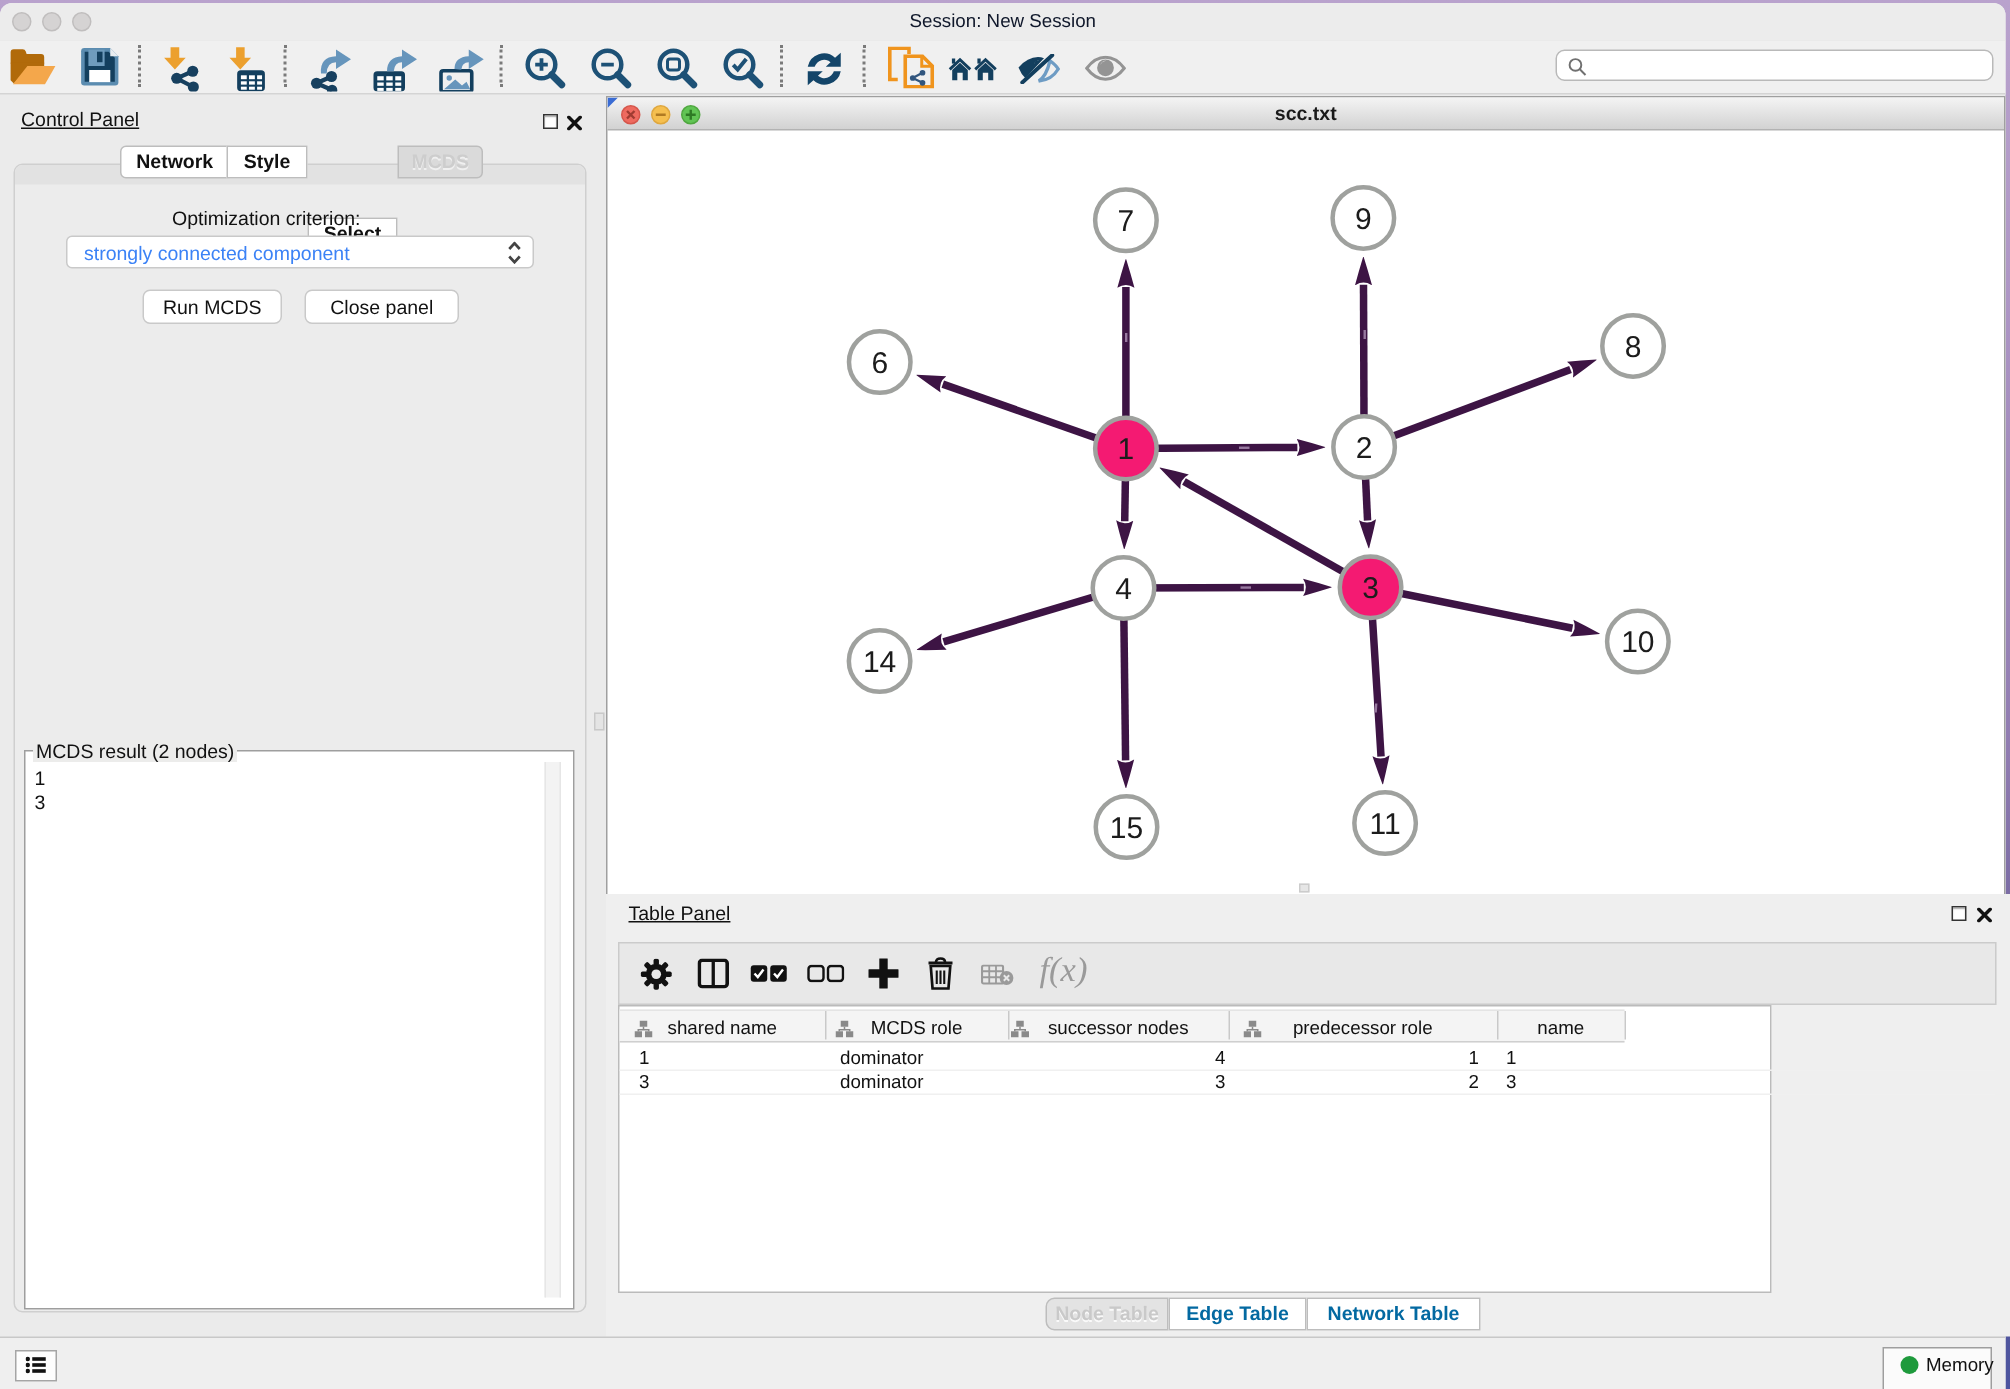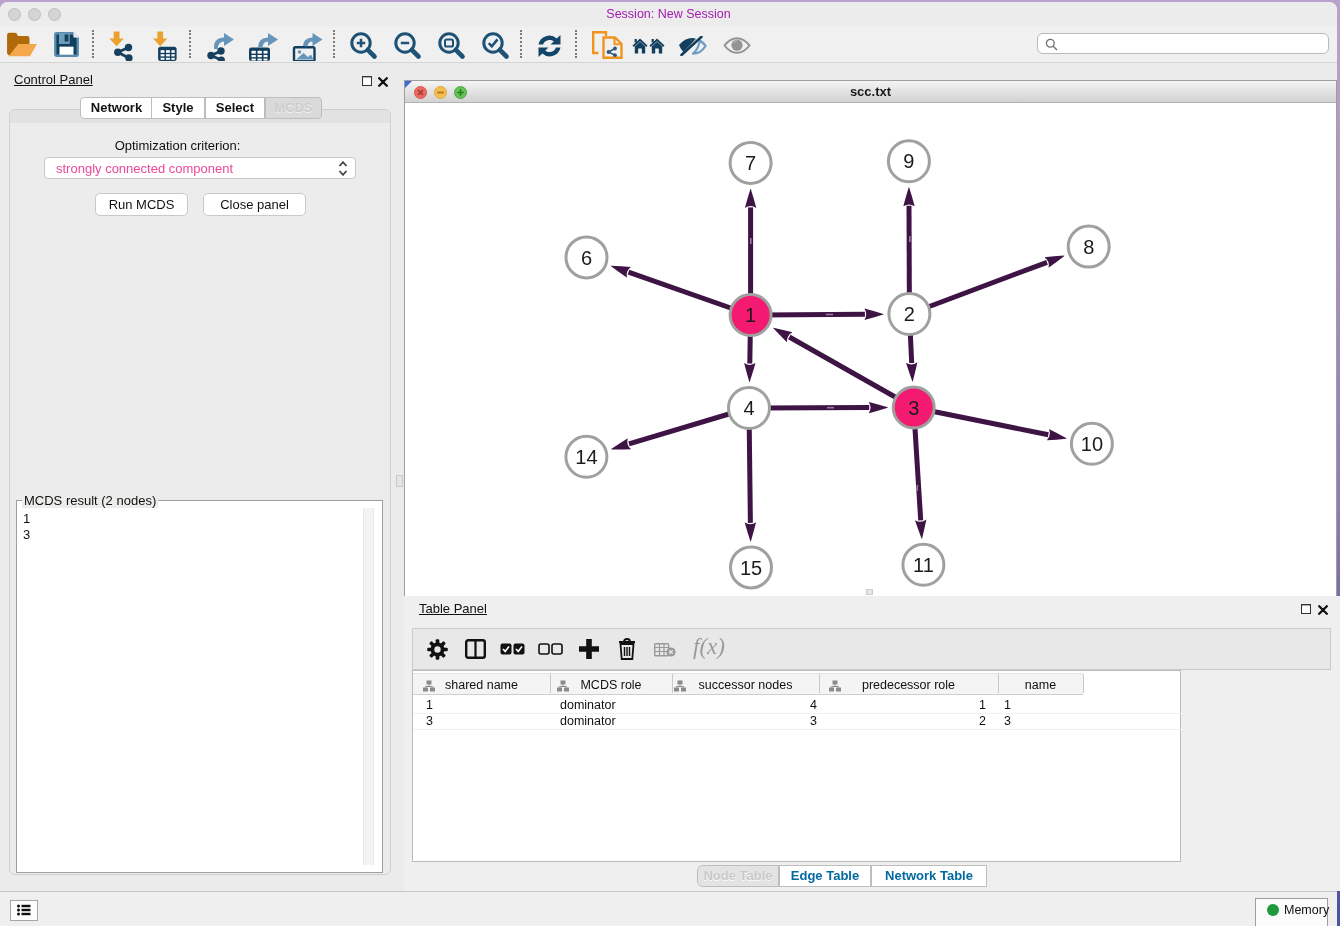--- a/index.html
+++ b/index.html
@@ -3,34 +3,34 @@
 <meta charset="utf-8">
 <style>
 html,body{margin:0;padding:0;}
 body{width:1340px;height:926px;position:relative;overflow:hidden;
   font-family:"Liberation Sans",sans-serif;
   background:linear-gradient(180deg,#b9a2cd 0%,#af97c6 20%,#8f7bb0 55%,#5b5592 80%,#4d55a0 100%);}
 #win{position:absolute;left:0;top:2px;width:1337px;height:924px;background:#ebebeb;border-radius:8px 8px 0 0;}
 
 #titlebar{position:absolute;left:0;top:0;width:100%;height:25px;background:#ececec;border-radius:8px 8px 0 0;border-bottom:1px solid #c9c9c9;}
 .tl{position:absolute;top:6px;width:13px;height:13px;border-radius:50%;background:#d5d3d3;border:1px solid #c0bebe;box-sizing:border-box;}
-#title{position:absolute;top:5px;width:100%;text-align:center;font-size:12.5px;color:#a21caf;}
+#title{position:absolute;top:5px;width:100%;text-align:center;font-size:12.5px;color:#0f172a;}
 
 #toolbar{position:absolute;left:0;top:25px;width:100%;height:35px;background:#f0f0f0;border-bottom:1px solid #d4d4d4;}
 .sep{position:absolute;top:3px;height:28px;width:0;border-left:2px dotted #7a7a7a;}
 .ticon{position:absolute;top:3px;}
 #searchbox{position:absolute;left:1037px;top:6px;width:290px;height:19px;background:#fff;border:1px solid #b9b9b9;border-radius:6px;}
 
 .panelhead{font-size:13px;color:#111;text-decoration:underline;}
 
 #cpanel{position:absolute;left:0;top:62px;width:403px;height:829px;background:#ebebeb;}
 #cpanel-inner{position:absolute;left:9px;top:45px;width:382px;height:766px;background:#ececec;border:1px solid #cfcfcf;border-radius:6px;box-sizing:border-box;}
 .tab{position:absolute;top:33px;height:22px;box-sizing:border-box;border:1px solid #bdbdbd;background:#fff;font-size:13px;font-weight:600;text-align:center;line-height:20px;color:#111;}
 
-#netwin{position:absolute;left:404px;top:78px;width:933px;height:579px;background:#fff;border:1px solid #9f9f9f;box-sizing:border-box;}
+#netwin{position:absolute;left:404px;top:62px;width:933px;height:579px;background:#fff;border:1px solid #9f9f9f;box-sizing:border-box;}
 #nettitle{position:absolute;left:0;top:0;width:100%;height:22px;background:linear-gradient(#f4f4f4,#d2d2d2);border-bottom:1px solid #b2b2b2;box-sizing:border-box;}
 .mtl{position:absolute;top:4.5px;width:13px;height:13px;border-radius:50%;box-sizing:border-box;}
 
 #tpanel{position:absolute;left:404px;top:594px;width:936px;height:295px;background:#efefef;}
 #ttool{position:absolute;left:8px;top:32px;width:919px;height:42px;background:#e8e8e8;border:1px solid #cbcbcb;box-sizing:border-box;}
 #ttable{position:absolute;left:8px;top:74px;width:769px;height:192px;background:#fff;border:1px solid #bbb;box-sizing:border-box;}
 .btab{position:absolute;top:0;height:22px;box-sizing:border-box;border:1px solid #bdbdbd;background:#fff;font-size:13px;font-weight:700;text-align:center;line-height:20px;color:#0369a1;}
 
 #statusbar{position:absolute;left:0;top:889px;width:1337px;height:35px;background:#efefef;border-top:1px solid #c8c8c8;box-sizing:border-box;}
 .hdr{position:absolute;top:7px;font-size:12.5px;color:#111;text-align:center;}
@@ -195,25 +195,25 @@
     <div style="position:absolute;left:14px;top:8px;" class="panelhead">Control Panel</div>
     <div style="position:absolute;left:362px;top:12px;width:8px;height:8px;border:1.6px solid #333;background:#fff;box-shadow:inset 0 1px 1px #aaa;"></div>
     <svg style="position:absolute;left:378px;top:12.5px;" width="10" height="10" viewBox="0 0 10 10">
         <path d="M1.2 1.2 L8.8 8.8 M8.8 1.2 L1.2 8.8" stroke="#111" stroke-width="2.3" stroke-linecap="round"></path>
       </svg>
     <div id="cpanel-inner">
         <div style="position:absolute;left:0;top:0;width:100%;height:13px;background:#e2e2e2;border-radius:5px 5px 0 0;"></div>
       </div>
     <div class="tab" style="left:80px;width:73px;border-radius:4px 0 0 4px;">Network</div>
     <div class="tab" style="left:151px;width:54px;">Style</div>
-    <div class="tab" style="left:205px;width:60px;">Select</div>
+    <div class="tab" style="left:205px;width:60px;margin-top:48px;">Select</div>
     <div class="tab" style="left:265px;width:57px;background:#dadada;color:#cdcdcd;border-radius:0 4px 4px 0;text-shadow:0 1px 0 #f0f0f0;">MCDS</div>
     <div style="position:absolute;left:0;top:74px;width:355px;text-align:center;font-size:13px;color:#111;">Optimization criterion:</div>
     <div style="position:absolute;left:44px;top:93px;width:312px;height:22px;background:#fff;border:1px solid #c9c9c9;border-radius:4px;box-sizing:border-box;">
-      <span style="position:absolute;left:11px;top:3px;font-size:13px;color:#ec4899;">strongly connected component</span>
+      <span style="position:absolute;left:11px;top:3px;font-size:13px;color:#3b82f6;">strongly connected component</span>
       <svg style="position:absolute;right:7px;top:3px;" width="10" height="15" viewBox="0 0 10 15">
           <path d="M1.5 5 L5 1.2 L8.5 5" fill="none" stroke="#444" stroke-width="1.8"></path>
           <path d="M1.5 10 L5 13.8 L8.5 10" fill="none" stroke="#444" stroke-width="1.8"></path>
         </svg>
     </div>
     <div style="position:absolute;left:95px;top:129px;width:93px;height:23px;background:#fff;border:1px solid #c9c9c9;border-radius:5px;box-sizing:border-box;text-align:center;line-height:21px;font-size:13px;color:#111;">Run MCDS</div>
     <div style="position:absolute;left:203px;top:129px;width:103px;height:23px;background:#fff;border:1px solid #c9c9c9;border-radius:5px;box-sizing:border-box;text-align:center;line-height:21px;font-size:13px;color:#111;">Close panel</div>
 
     <div style="position:absolute;left:16px;top:436px;width:367px;height:373px;border:1px solid #9e9e9e;box-sizing:border-box;background:#fff;"></div>
     <div style="position:absolute;left:22px;top:429px;background:#ececeb;padding:0 2px;font-size:13px;color:#111;">MCDS result (2 nodes)</div>

